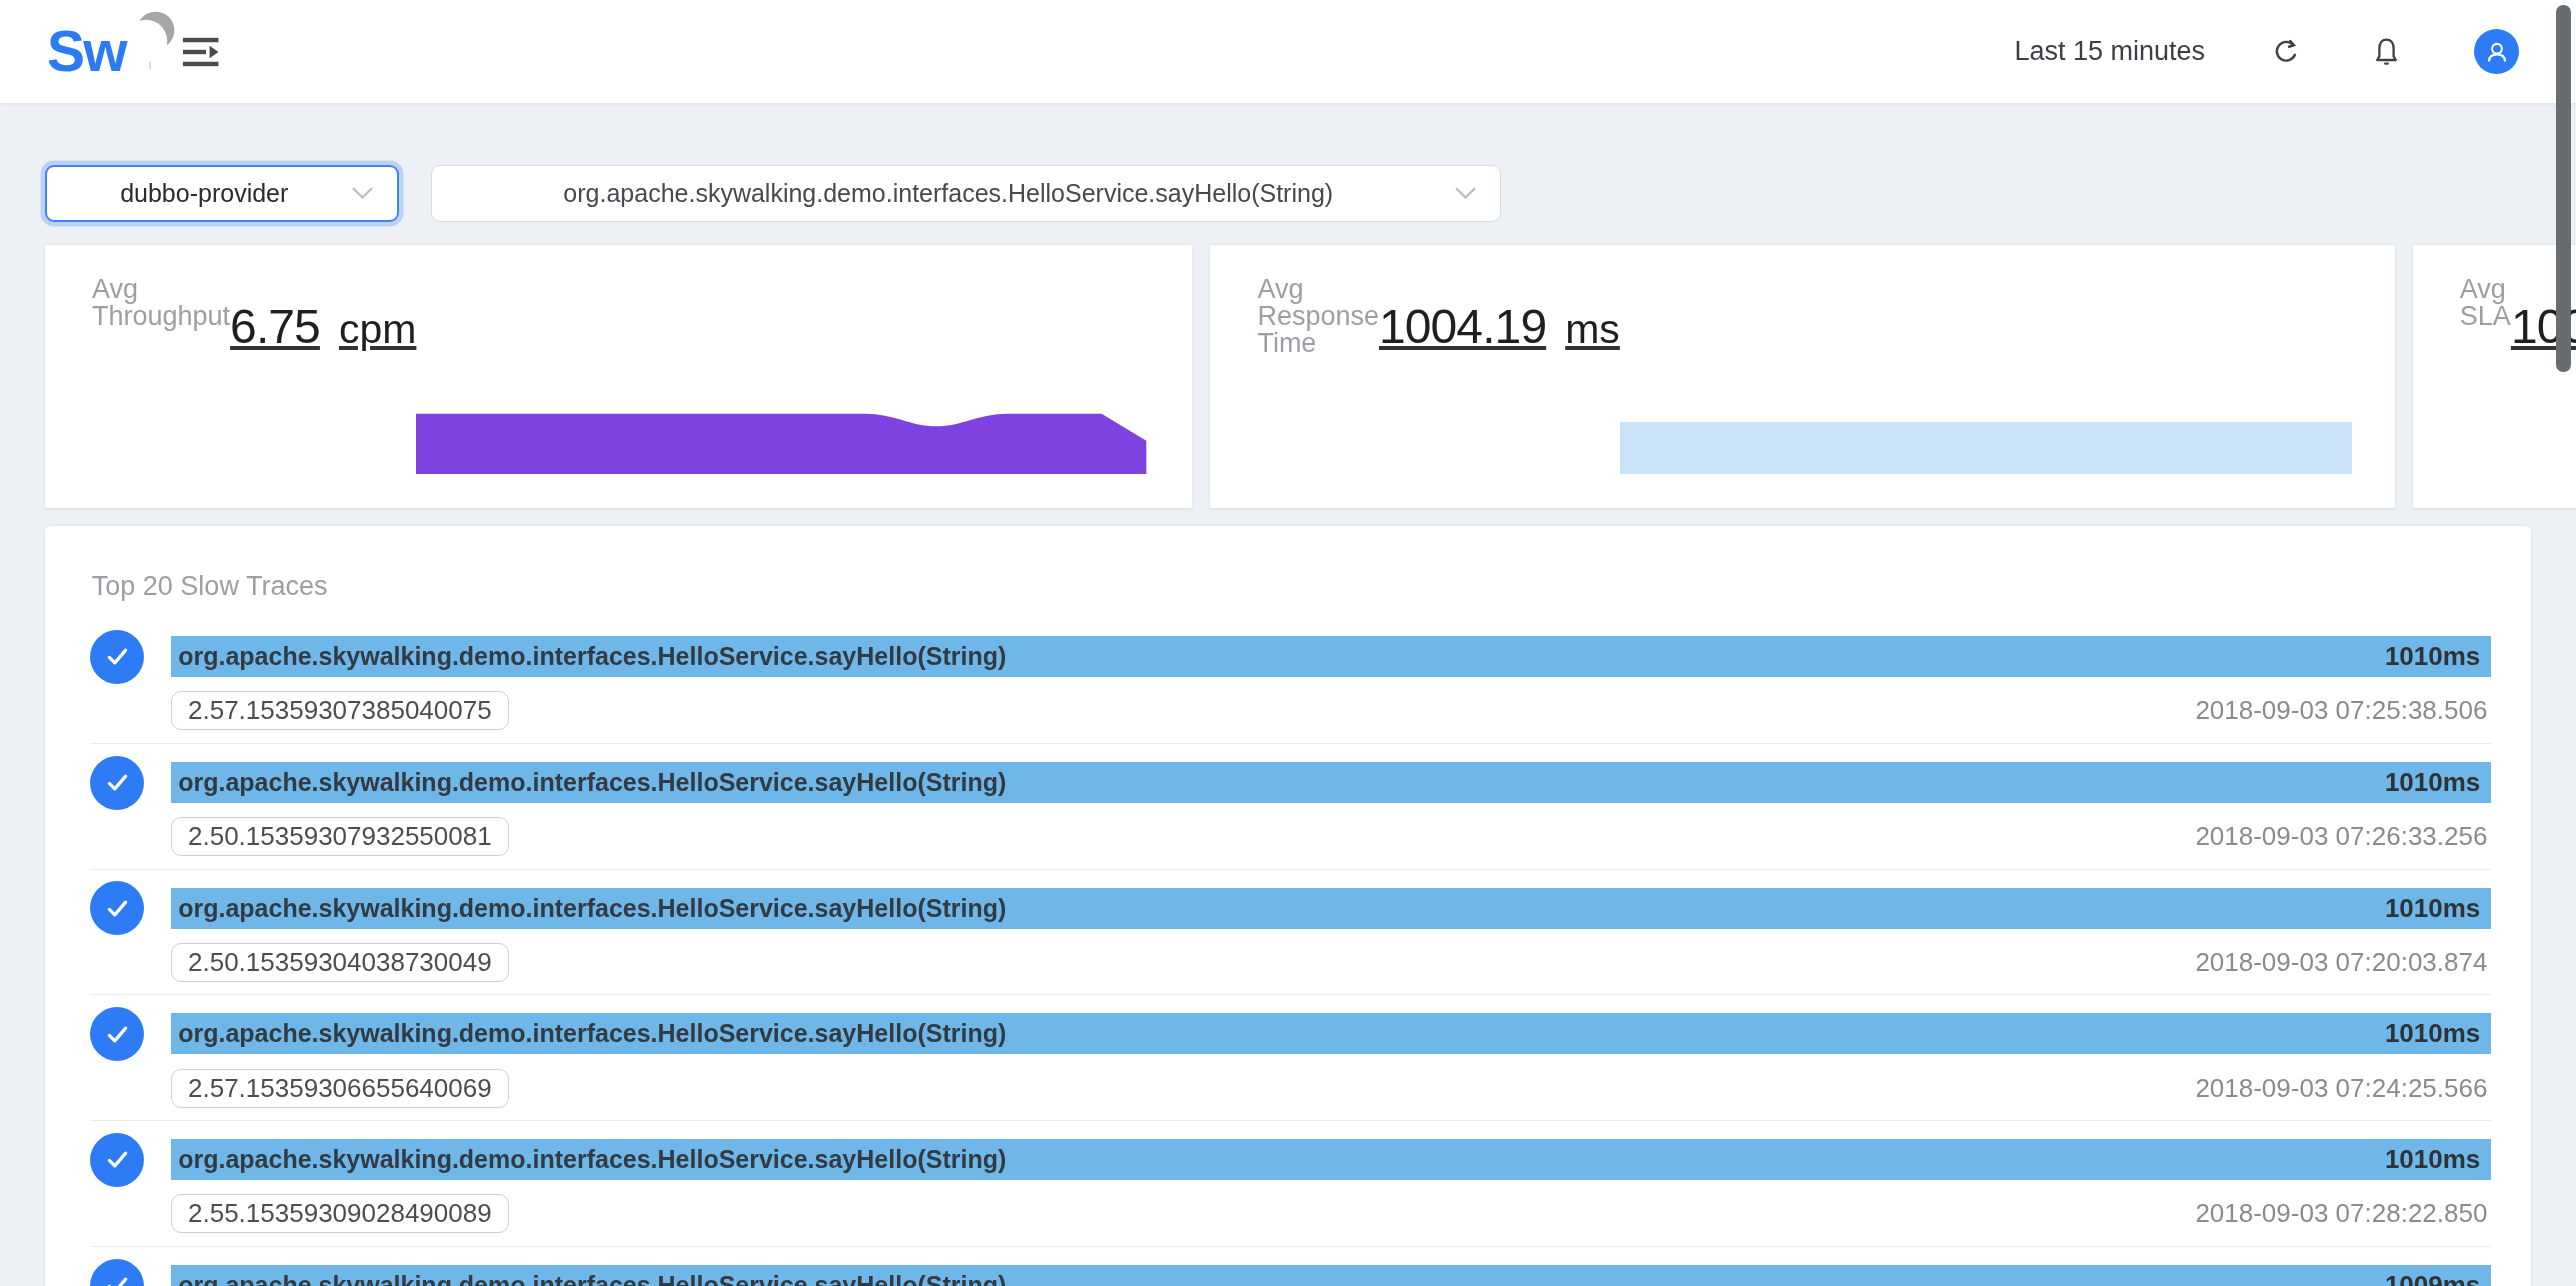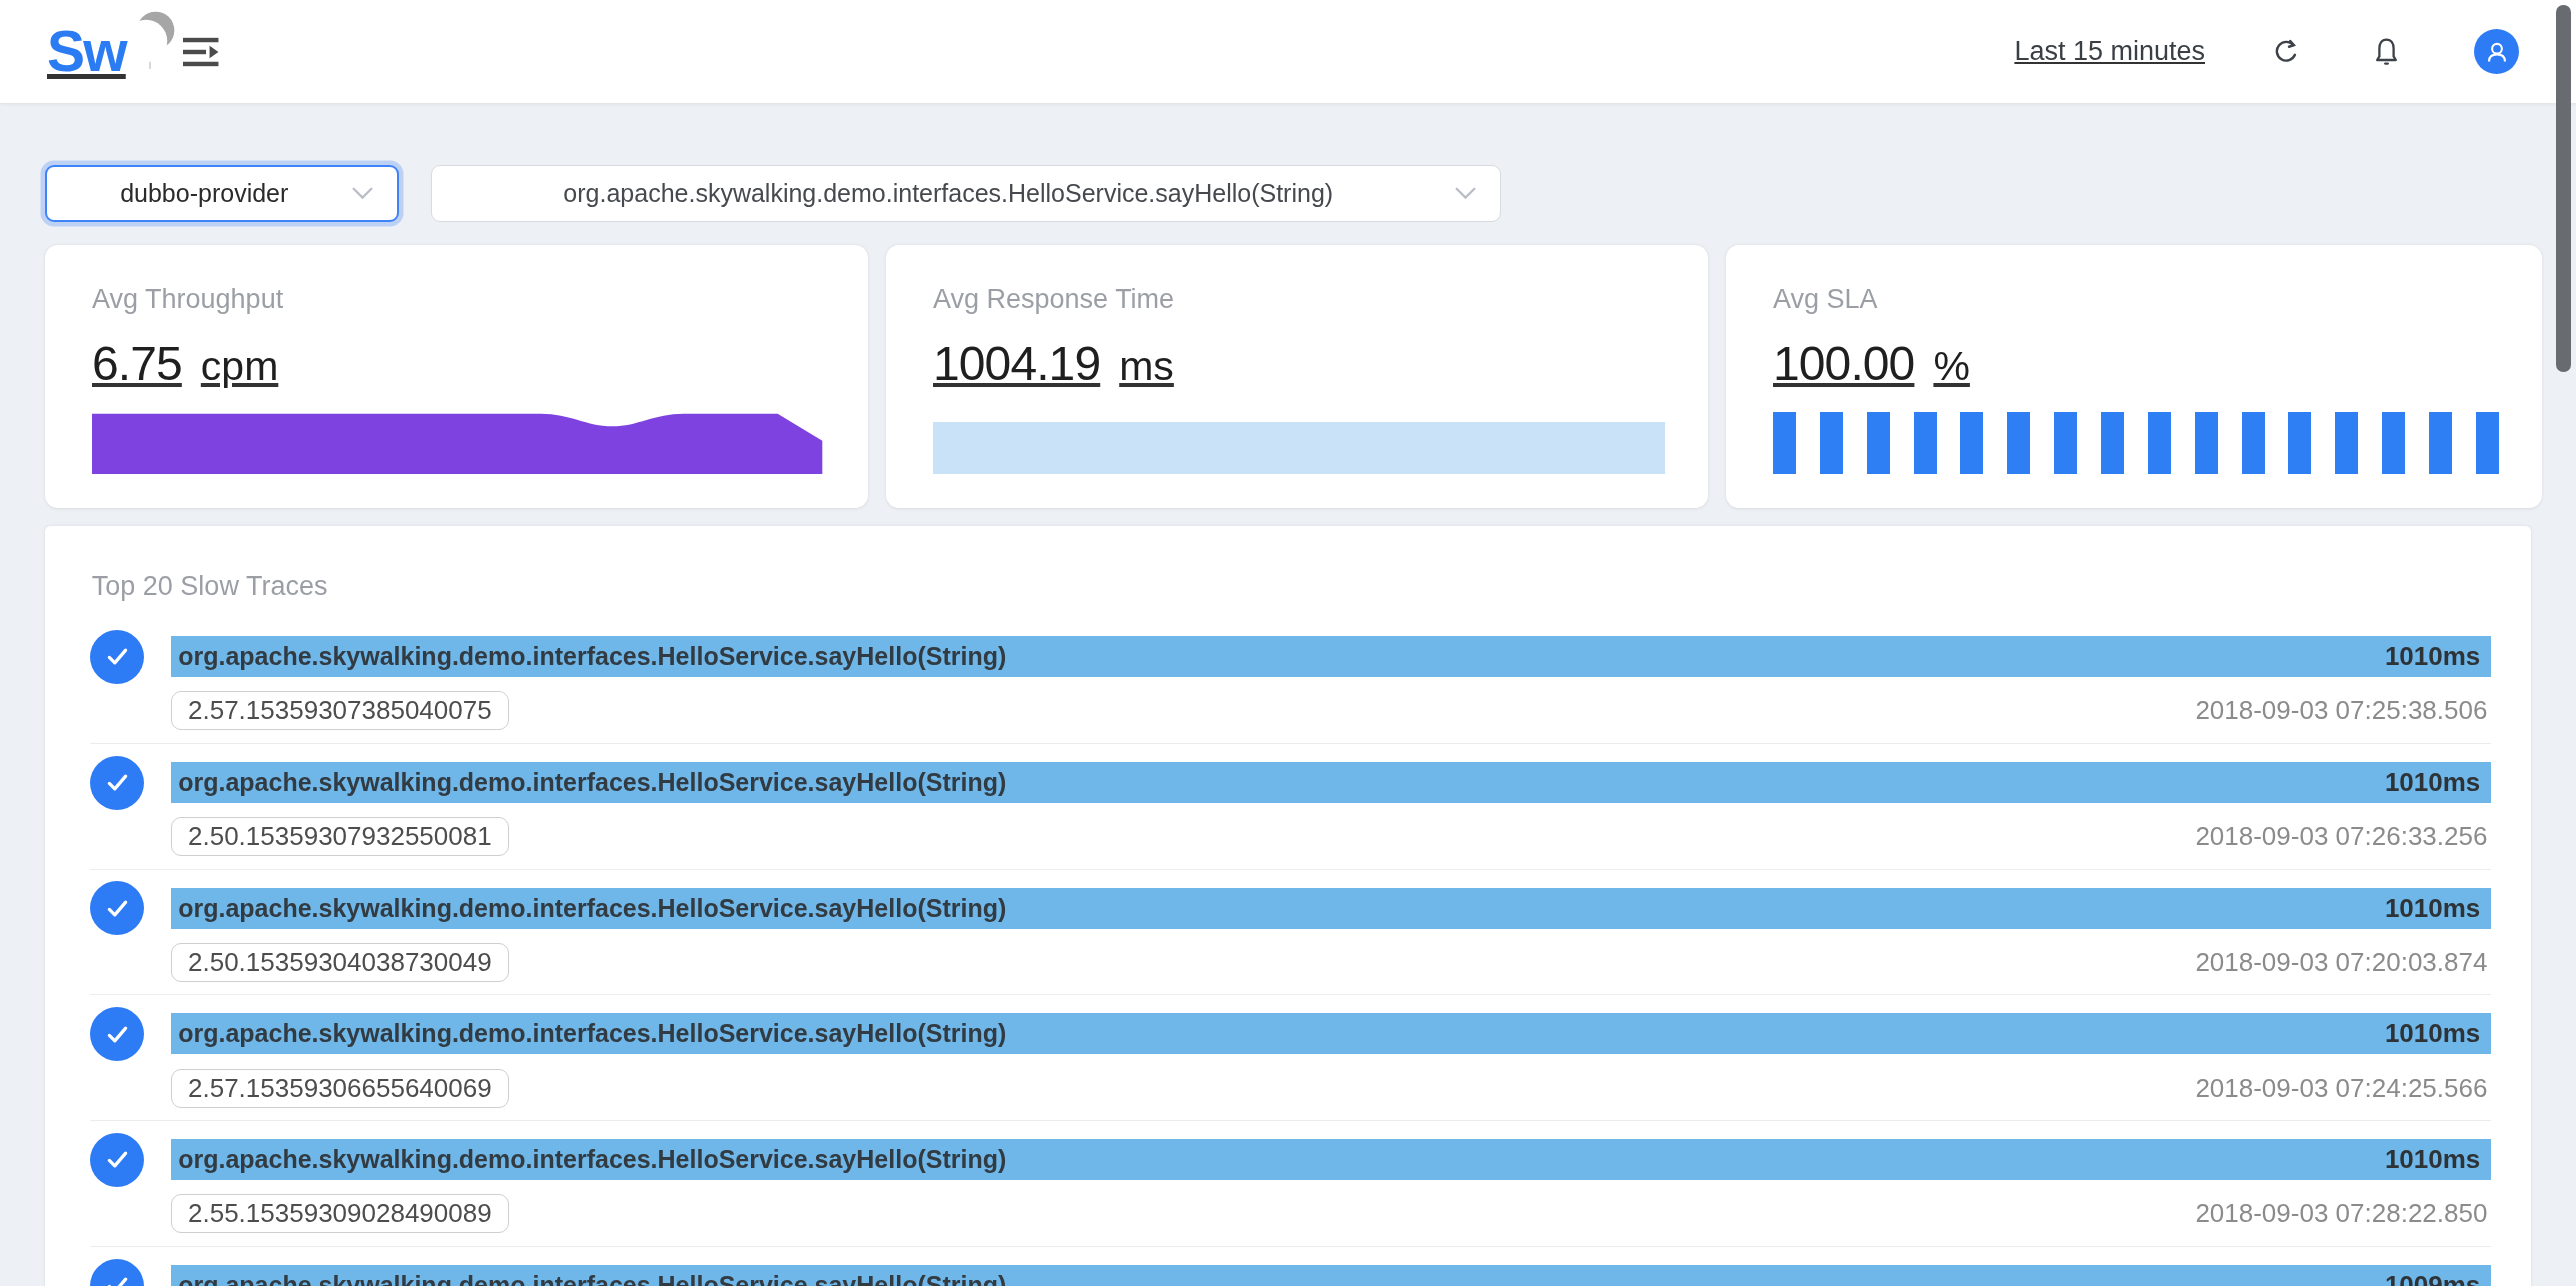--- a/index.html
+++ b/index.html
@@ -18,21 +18,21 @@
     background:var(--c-page_bg);
     font-family:"Liberation Sans","DejaVu Sans",sans-serif;
     color:#333;
     position:relative;
   }
   
   .app-header{
     height:104px;background:#fff;border-bottom:1.8px solid #e4e6e9;
     box-shadow:0 0.9px 3.6px rgba(0,0,0,.06);
     display:flex;align-items:center;padding:0 57px 0 47px;
-    position:relative;z-index:2;text-decoration:underline;
+    position:relative;z-index:2;
   }
   .logo-wrap{position:relative;display:flex;align-items:center;height:100%;}
   .logo-moon{position:absolute;left:75px;top:9px;}
   .logo-text{
     font-size:57px;font-weight:700;color:var(--c-logo_blue);
     letter-spacing:-1.8px;position:relative;z-index:1;line-height:1;
   }
   .logo-divider{width:1.8px;height:34px;background:#d9d9d9;margin:0 27px 0 23px;}
   .menu-toggle{display:flex;align-items:center;justify-content:center;width:50px;height:50px;cursor:pointer;}
   .header-right{margin-left:auto;display:flex;align-items:center;gap:23px;}
@@ -56,23 +56,23 @@
     width:354px;border:2.7px solid #3f83f8;box-shadow:0 0 0 4.5px var(--c-focus_ring);
     color:#2b2b2b;
   }
   .select-endpoint{
     width:1070px;margin-left:32px;border:1.8px solid #d7dade;color:#46494d;
   }
   .chevron{flex:none;margin-left:12.5px;}
   
   .cards-row{display:flex;gap:18px;margin-top:23px;}
   .metric-card{
-    flex:1;height:263px;background:#fff;border-radius:13px;
+    flex:1;height:263px;background:#fff;border-radius:2px;
     box-shadow:0 0.9px 3.6px rgba(0,0,0,.09);
-    padding:41px 43px 34px 47px;display:flex;flex-direction:column;
+    padding:31px 43px 34px 47px;display:flex;flex-direction:row;
   }
   .metric-label{font-size:27px;color:#9b9fa5;line-height:1;}
   .metric-value-row{margin-top:27px;display:flex;align-items:baseline;line-height:1;text-decoration:underline;}
   .metric-value{font-size:48px;font-weight:500;color:#1f1f1f;letter-spacing:-0.9px;}
   .metric-unit{font-size:41px;font-weight:500;color:#1f1f1f;margin-left:19px;}
   .metric-chart{margin-top:auto;}
   .resp-fill{width:732px;height:52px;background:var(--c-response_fill);}
   .sla-bars{width:726px;height:62px;display:flex;justify-content:space-between;align-items:flex-end;}
   .sla-bars i{display:block;width:23px;height:62px;background:var(--c-sla_bar);}
   

